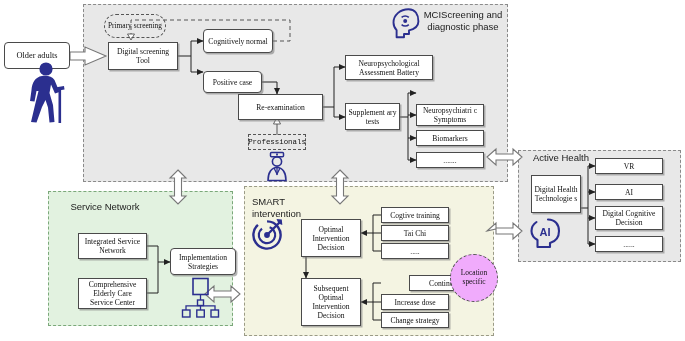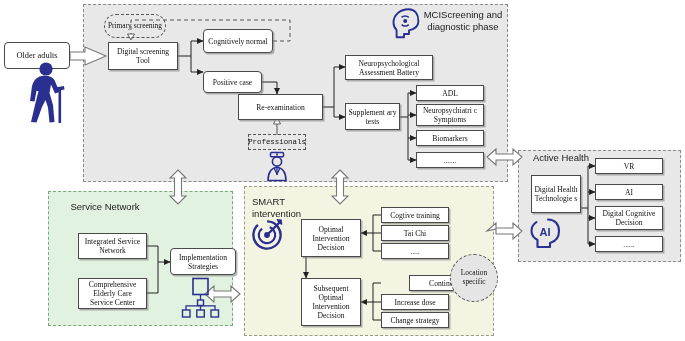--- a/index.html
+++ b/index.html
@@ -27,21 +27,21 @@
        border:1px solid #4a4a4a;display:flex;align-items:center;
        justify-content:center;text-align:center;font-size:7.6px;
        color:#111;line-height:9px;padding:1px 2px;}
   .box.rounded{border-radius:4px;}
   .box.shadowed{box-shadow:1.5px 1.5px 0 rgba(120,120,120,.55);}
   .dashbox{position:absolute;box-sizing:border-box;background:transparent;
        border:1px dashed #555;display:flex;align-items:center;
        justify-content:center;text-align:center;font-size:7.4px;
        color:#111;line-height:8.6px;}
   .dashbox.pill{border-radius:12px;}
-  .dashbox.ellipse{border-radius:50%;background:#e5e5e5;}
+  .dashbox.ellipse{border-radius:50%;background:#f0abfc;}
 
   
   svg.lines{position:absolute;left:0;top:0;width:685px;height:341px;
       pointer-events:none;overflow:visible;}
   .icon{position:absolute;}
 </style>
 </head>
 <body>
 
 <div id="canvas">
@@ -169,21 +169,20 @@
     <circle cx="15" cy="10.5" r="4.6" fill="none" stroke="#2b2f8f" stroke-width="1.6"></circle>
     <path d="M6 29.5 C6 21.5 9.5 16.5 15 16.5 C20.5 16.5 24 21.5 24 29.5 Z" fill="none" stroke="#2b2f8f" stroke-width="1.6"></path>
     <path d="M15 16.5 L15 24" stroke="#2b2f8f" stroke-width="1.3"></path>
     <path d="M12 17 L15 23 L18 17" fill="none" stroke="#2b2f8f" stroke-width="1.3"></path>
   </svg>
 
   <div class="box shadowed" style="left:345px;top:55px;width:88px;height:25px;">Neuropsychological Assessment Battery</div>
 
   <div class="box shadowed" style="left:345px;top:103px;width:55px;height:27px;">Supplement ary tests</div>
 
-  <div class="box shadowed" style="left:416px;top:85px;width:68px;height:16px;">ADL</div>
   <div class="box shadowed" style="left:416px;top:104px;width:68px;height:22px;">Neuropsychiatri c Symptoms</div>
   <div class="box shadowed" style="left:416px;top:130px;width:68px;height:16px;">Biomarkers</div>
   <div class="box shadowed" style="left:416px;top:152px;width:68px;height:16px;">.......</div>
 
   <div class="region-title" style="left:524px;top:152px;width:74px;font-size:9.5px;">Active Health</div>
 
   <div class="box shadowed" style="left:531px;top:175px;width:50px;height:38px;">Digital Health Technologie s</div>
 
   <svg class="icon" style="left:528px;top:217px;width:34px;height:32px;" viewBox="0 0 34 32">
     <path d="M20 2.5 C27 2.5 31 7.5 31 14 C31 20 27.5 24.5 22 26 L22 30 L9.5 30

